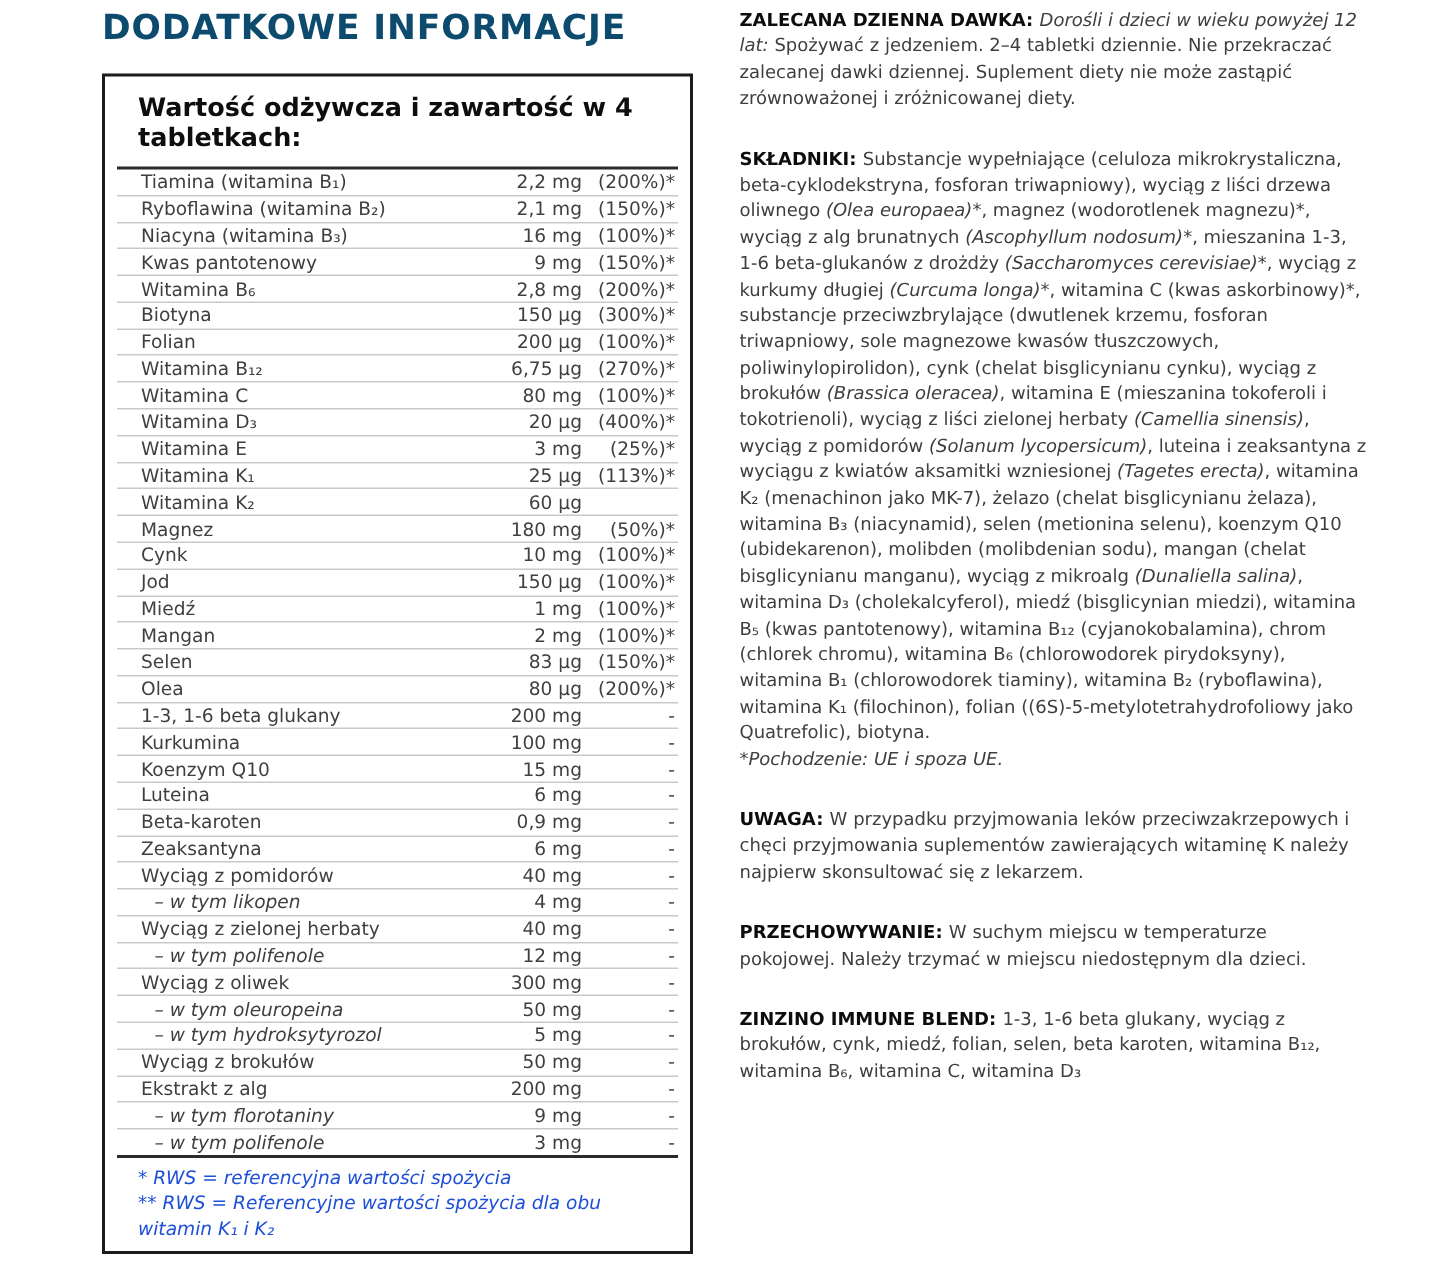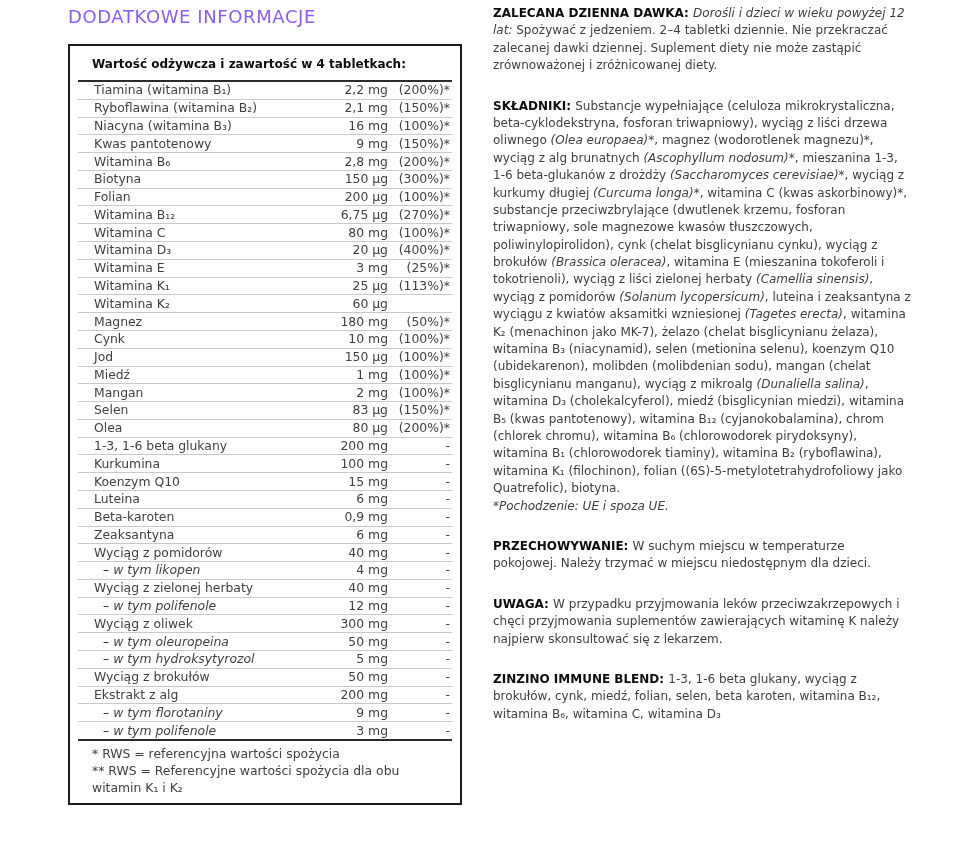--- a/index.html
+++ b/index.html
@@ -3,42 +3,42 @@
 <meta charset="utf-8">
 <style>
   html,body { margin:0; padding:0; }
   body {
     width:953px; height:841px; background:#ffffff; position:relative;
     font-family:"DejaVu Sans","Liberation Sans",sans-serif; color:#3e3e3e;
     overflow:hidden;
   }
   .left-col { position:absolute; left:68px; top:6px; width:394px; }
   .page-title {
-    font-size:18px; font-weight:400; letter-spacing:0.6px;
-    color:#8b5cf6; margin:0 0 17px 0;
+    font-size:23px; font-weight:700; letter-spacing:0.6px;
+    color:#0c4a6e; margin:0 0 17px 0;
   }
   .nutrition-box { border:2px solid #1b1b1b; padding:0 8px; background:#fff; }
   .ntable { width:100%; border-collapse:collapse; }
   .ntable th {
-    text-align:left; font-size:12px; color:#0e0e0e; font-weight:bold;
+    text-align:left; font-size:17px; color:#0e0e0e; font-weight:bold;
     padding:11px 6px 9px 14px; border-bottom:2px solid #2b2b2b;
   }
   .ntable td {
     font-size:12.4px; line-height:14px; color:#3f3f3f;
     padding:1.4px 0; border-bottom:1px solid #c9c9c9; white-space:nowrap;
   }
   td.cname { padding-left:16px; }
   tr.indent td.cname { padding-left:25px;font-style:italic; }
   td.camt { text-align:right; }
   td.crws { text-align:right; padding-right:2px; }
   col.c2 { width:92px; } col.c3 { width:64px; }
   tbody tr:last-child td { border-bottom:none; }
   .footnotes { border-top:2px solid #2b2b2b; padding:4px 6px 7px 14px; }
   .footnote {
-    font-size:12.4px; color:#404040; line-height:17px;
+    font-style:italic; font-size:12.4px; color:#1d4ed8; line-height:17px;
   }
   .right-col { position:absolute; left:493px; top:5px; width:419px; }
   .section { margin:0 0 23px 0; }
   .para { margin:0; font-size:12px; line-height:1.45; color:#3e3e3e; }
   .seg.b { font-weight:bold; color:#0d0d0d; }
   .seg.i { font-style:italic; }
 </style>
 </head>
 <body>
 
@@ -295,21 +295,21 @@
 
 <div class="right-col">
     <div class="section">
       <p class="para"><span class="seg b">ZALECANA DZIENNA DAWKA: </span><span class="seg i">Dorośli i dzieci w wieku powyżej 12 lat:</span><span class="seg"> Spożywać z jedzeniem. 2–4 tabletki dziennie. Nie przekraczać zalecanej dawki dziennej. Suplement diety nie może zastąpić zrównoważonej i zróżnicowanej diety.</span></p>
     </div>
     <div class="section">
       <p class="para"><span class="seg b">SKŁADNIKI: </span><span class="seg">Substancje wypełniające (celuloza mikrokrystaliczna, beta-cyklodekstryna, fosforan triwapniowy), wyciąg z liści drzewa oliwnego </span><span class="seg i">(Olea europaea)</span><span class="seg">*, magnez (wodorotlenek magnezu)*, wyciąg z alg brunatnych </span><span class="seg i">(Ascophyllum nodosum)</span><span class="seg">*, mieszanina 1-3, 1-6 beta-glukanów z drożdży </span><span class="seg i">(Saccharomyces cerevisiae)</span><span class="seg">*, wyciąg z kurkumy długiej </span><span class="seg i">(Curcuma longa)</span><span class="seg">*, witamina C (kwas askorbinowy)*, substancje przeciwzbrylające (dwutlenek krzemu, fosforan triwapniowy, sole magnezowe kwasów tłuszczowych, poliwinylopirolidon), cynk (chelat bisglicynianu cynku), wyciąg z brokułów </span><span class="seg i">(Brassica oleracea)</span><span class="seg">, witamina E (mieszanina tokoferoli i tokotrienoli), wyciąg z liści zielonej herbaty </span><span class="seg i">(Camellia sinensis)</span><span class="seg">, wyciąg z pomidorów </span><span class="seg i">(Solanum lycopersicum)</span><span class="seg">, luteina i zeaksantyna z wyciągu z kwiatów aksamitki wzniesionej </span><span class="seg i">(Tagetes erecta)</span><span class="seg">, witamina K₂ (menachinon jako MK-7), żelazo (chelat bisglicynianu żelaza), witamina B₃ (niacynamid), selen (metionina selenu), koenzym Q10 (ubidekarenon), molibden (molibdenian sodu), mangan (chelat bisglicynianu manganu), wyciąg z mikroalg </span><span class="seg i">(Dunaliella salina)</span><span class="seg">, witamina D₃ (cholekalcyferol), miedź (bisglicynian miedzi), witamina B₅ (kwas pantotenowy), witamina B₁₂ (cyjanokobalamina), chrom (chlorek chromu), witamina B₆ (chlorowodorek pirydoksyny), witamina B₁ (chlorowodorek tiaminy), witamina B₂ (ryboflawina), witamina K₁ (filochinon), folian ((6S)-5-metylotetrahydrofoliowy jako Quatrefolic), biotyna.</span></p>
       <p class="para"><span class="seg i">*Pochodzenie: UE i spoza UE.</span></p>
     </div>
     <div class="section">
+      <p class="para"><span class="seg b">UWAGA: </span><span class="seg">W przypadku przyjmowania leków przeciwzakrzepowych i chęci przyjmowania suplementów zawierających witaminę K należy najpierw skonsultować się z lekarzem.</span></p>
+    </div>
+    <div class="section">
       <p class="para"><span class="seg b">PRZECHOWYWANIE: </span><span class="seg">W suchym miejscu w temperaturze pokojowej. Należy trzymać w miejscu niedostępnym dla dzieci.</span></p>
     </div>
     <div class="section">
-      <p class="para"><span class="seg b">UWAGA: </span><span class="seg">W przypadku przyjmowania leków przeciwzakrzepowych i chęci przyjmowania suplementów zawierających witaminę K należy najpierw skonsultować się z lekarzem.</span></p>
-    </div>
-    <div class="section">
       <p class="para"><span class="seg b">ZINZINO IMMUNE BLEND: </span><span class="seg">1-3, 1-6 beta glukany, wyciąg z brokułów, cynk, miedź, folian, selen, beta karoten, witamina B₁₂, witamina B₆, witamina C, witamina D₃</span></p>
     </div>
   </div>
 
 </body></html>

